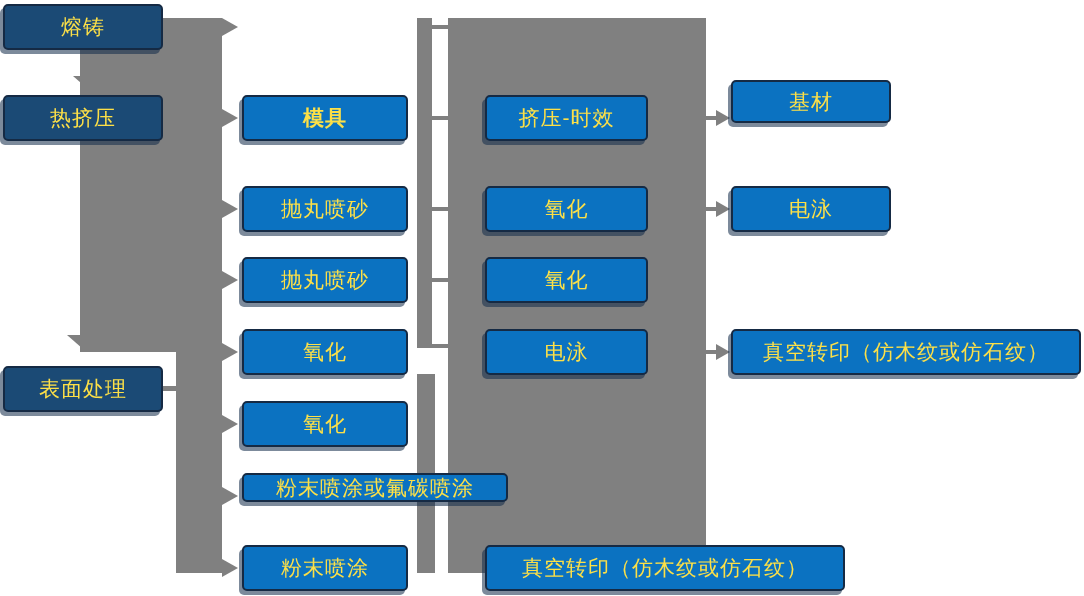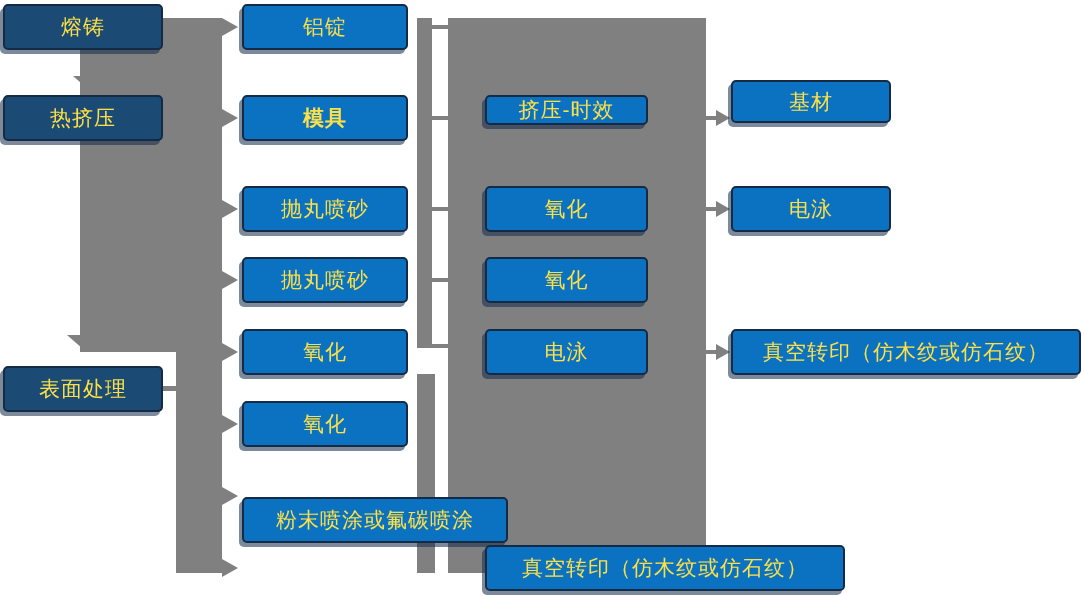--- a/index.html
+++ b/index.html
@@ -64,29 +64,29 @@
   <div class="arrow-right-sm" style="left:716px;top:110px;"></div>
   <div class="arm" style="left:706px;top:207px;width:12px;"></div>
   <div class="arrow-right-sm" style="left:716px;top:201px;"></div>
   <div class="arm" style="left:706px;top:350px;width:12px;"></div>
   <div class="arrow-right-sm" style="left:716px;top:344px;"></div>
 
   <div class="node dark" style="left:3px;top:4px;width:160px;height:46px;">熔铸</div>
   <div class="node dark" style="left:3px;top:366px;width:160px;height:46px;">表面处理</div>
   <div class="node dark" style="left:3px;top:95px;width:160px;height:46px;">热挤压</div>
 
-  <div class="node" style="left:242px;top:4px;width:166px;height:46px;">铝锭</div>
   <div class="node" style="left:242px;top:95px;width:166px;height:46px;font-weight:bold;">模具</div>
   <div class="node" style="left:242px;top:186px;width:166px;height:46px;">抛丸喷砂</div>
   <div class="node" style="left:242px;top:257px;width:166px;height:46px;">抛丸喷砂</div>
   <div class="node" style="left:242px;top:329px;width:166px;height:46px;">氧化</div>
   <div class="node" style="left:242px;top:401px;width:166px;height:46px;">氧化</div>
-  <div class="node" style="left:242px;top:497px;width:266px;height:46px;">粉末喷涂或氟碳喷涂</div>
+  <div class="node" style="left:242px;top:473px;width:266px;height:29px;">粉末喷涂或氟碳喷涂</div>
+  <div class="node" style="left:242px;top:545px;width:166px;height:46px;">粉末喷涂</div>
 
-  <div class="node" style="left:485px;top:95px;width:163px;height:30px;">挤压-时效</div>
+  <div class="node" style="left:485px;top:95px;width:163px;height:46px;">挤压-时效</div>
   <div class="node" style="left:485px;top:186px;width:163px;height:46px;">氧化</div>
   <div class="node" style="left:485px;top:257px;width:163px;height:46px;">氧化</div>
   <div class="node" style="left:485px;top:329px;width:163px;height:46px;">电泳</div>
   <div class="node" style="left:485px;top:545px;width:360px;height:46px;">真空转印（仿木纹或仿石纹）</div>
 
   <div class="node" style="left:731px;top:80px;width:160px;height:43px;">基材</div>
   <div class="node" style="left:731px;top:186px;width:160px;height:46px;">电泳</div>
   <div class="node" style="left:731px;top:329px;width:350px;height:46px;">真空转印（仿木纹或仿石纹）</div>
 
 </div>

